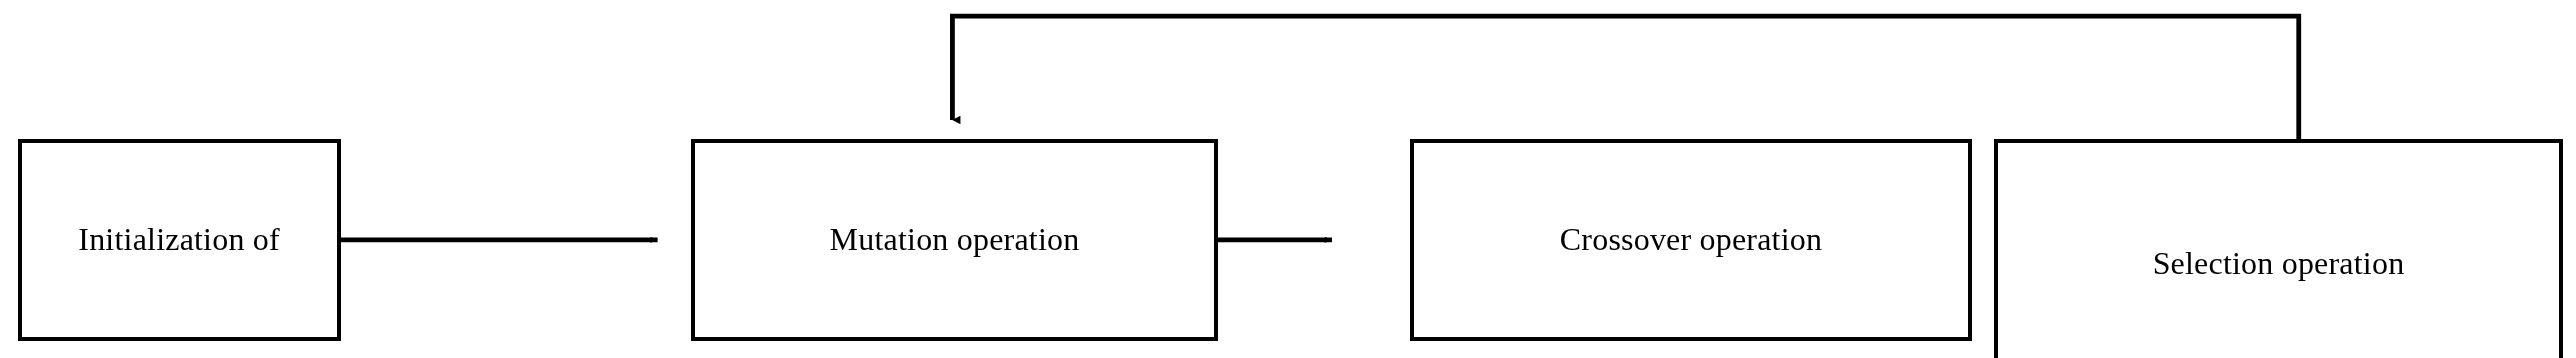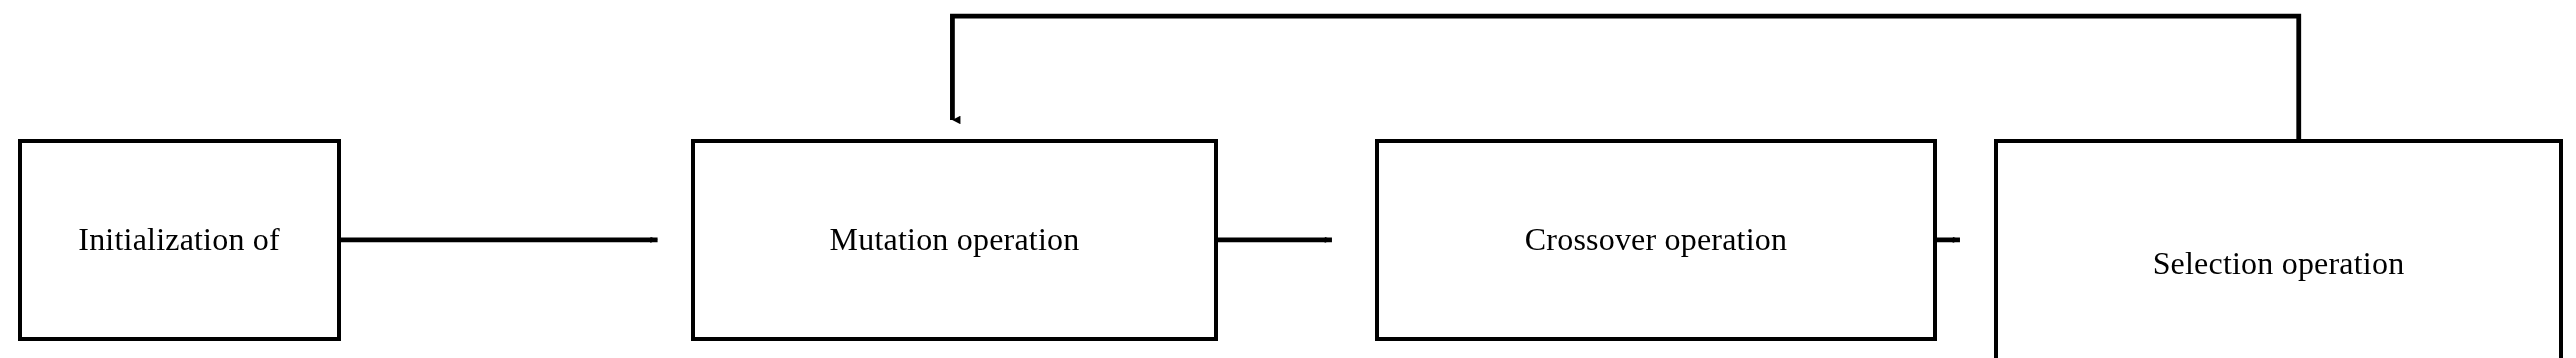--- a/index.html
+++ b/index.html
@@ -77,21 +77,21 @@
   </svg>
 
   <div class="node" style="left:17.6px; top:139px; width:323px; height:202px;">
     <span class="label"><span>Initialization of</span><br></span>
   </div>
 
   <div class="node" style="left:691px; top:139px; width:527px; height:202px;">
     <span class="label">Mutation operation</span>
   </div>
 
-  <div class="node" style="left:1375px; top:139px; width:562px; height:202px;">
+  <div class="node" style="left:1410px; top:139px; width:562px; height:202px;">
     <span class="label">Crossover operation</span>
   </div>
 
   <div class="node" style="left:1994px; top:139px; width:569px; height:250px;">
     <span class="label">Selection operation</span>
   </div>
 
 </div>
 
 

